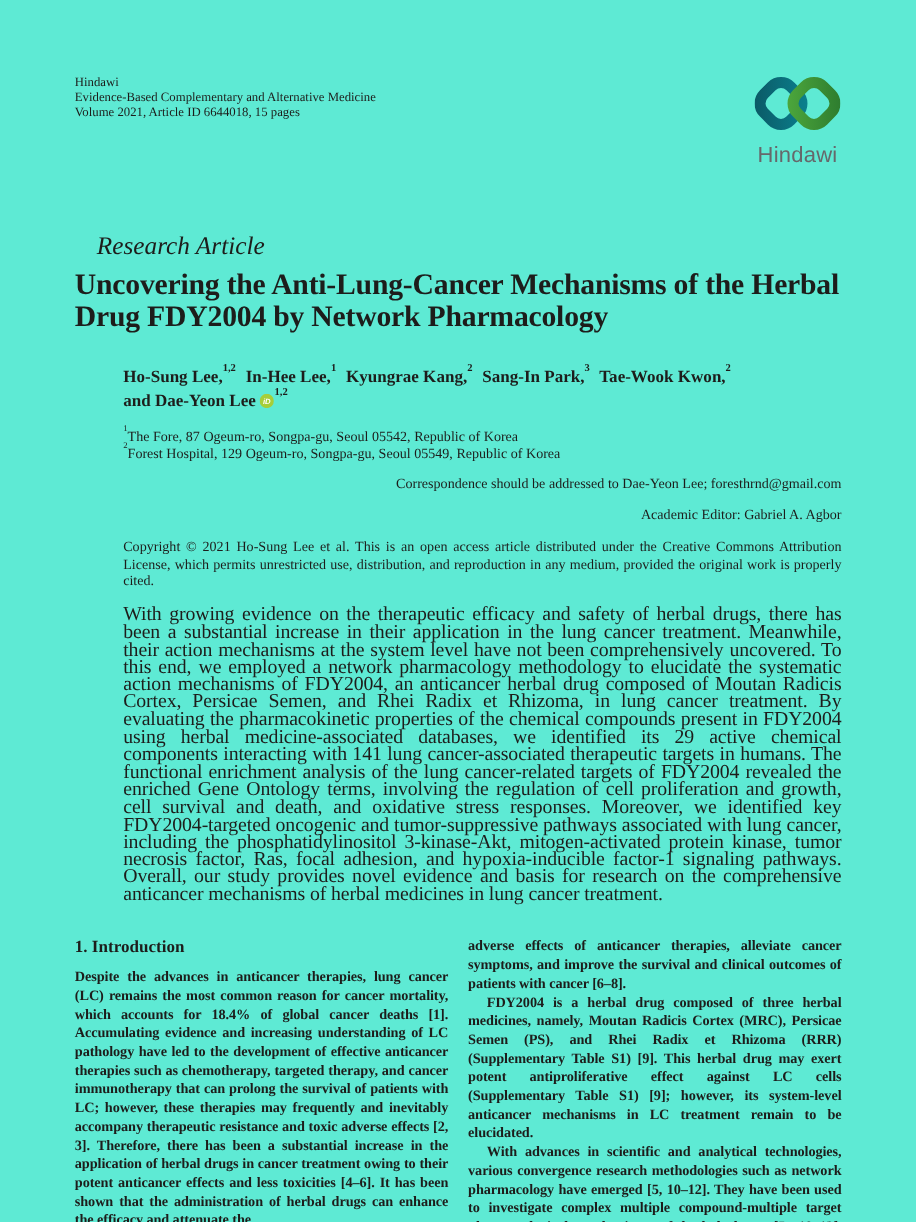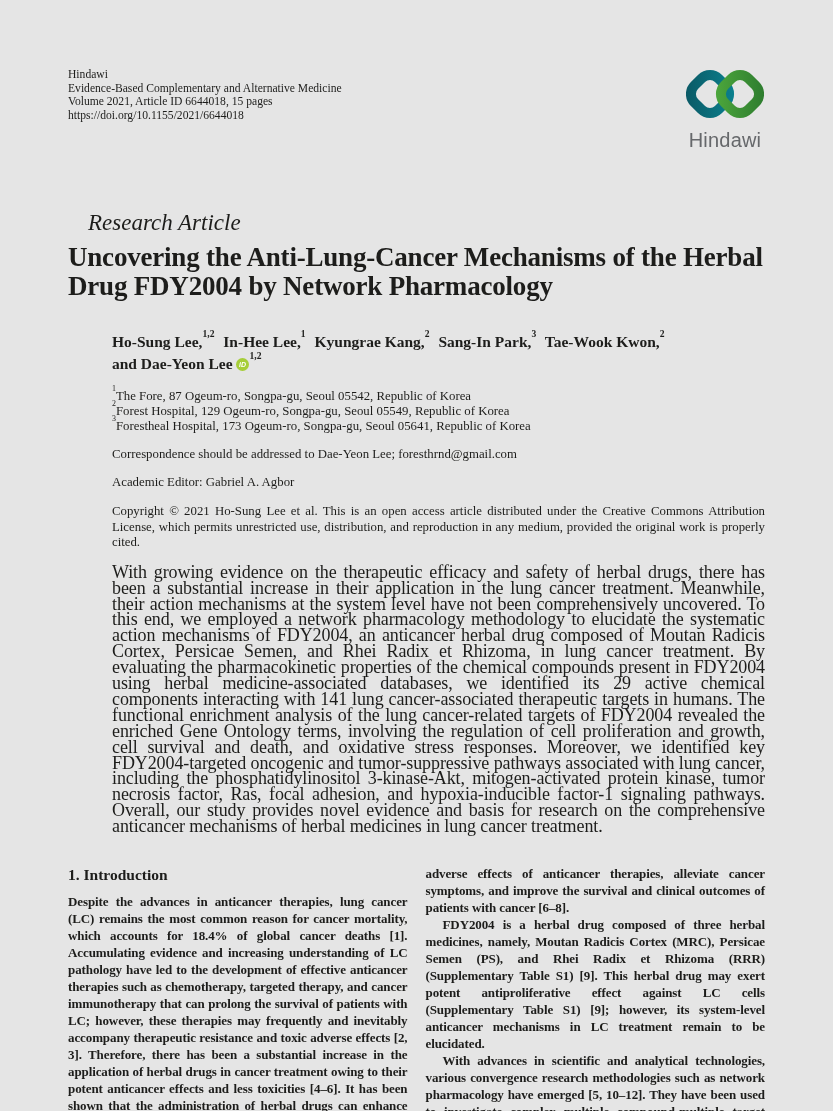--- a/index.html
+++ b/index.html
@@ -1,20 +1,20 @@
 <!DOCTYPE html>
 <html><head>
 <meta charset="utf-8">
 <style>
   html,body { margin:0; padding:0; background:#9a9a9a; }
   .sheet {
     position:relative;
     width:833px; height:1111px;
     margin:0 auto;
-    background:#e5e5e5;
+    background:#5eead4;
     color:#1d1d1b;
     font-family:"Liberation Serif", serif;
     box-sizing:border-box;
     padding:68px;
     overflow:hidden;
   }
   
   .top-row { display:flex; justify-content:space-between; align-items:flex-start; }
   .pub-block { font-size:11.6px; line-height:13.6px; }
   .pub-block > div { white-space:nowrap; }
@@ -32,21 +32,21 @@
   
   .indented { margin-left:44px; }
   .authors {
     margin-top:30px; font-weight:bold; font-size:15.5px; line-height:22px;
     width:640px;
   }
   .author { white-space:nowrap; margin-right:5px; }
   sup.s { font-size:0.62em; line-height:0; position:relative; top:-0.45em; }
   .orcid { position:relative; top:2px; margin:0 1px 0 3px; }
   .affils { margin-top:14px; font-size:12.8px; line-height:14.9px; }
-  .meta { margin:13px 0 0 0; font-size:12.8px; line-height:15.6px; }
+  .meta { margin:13px 0 0 0; font-size:12.8px; line-height:15.6px;text-align:right; }
   .just { text-align:justify; }
   .abstract {
     margin:14px 0 0 0; font-size:18px; line-height:15.9px;
     text-align:justify; letter-spacing:-0.1px;
   }
   
   .columns { display:flex; gap:18px; margin-top:30px; }
   .col { width:340px; font-size:13px; line-height:17px; text-align:justify; letter-spacing:-0.1px; }
   .col h2 { font-size:15.5px; line-height:20px; margin:0 0 8px 0; letter-spacing:0; }
   .col p { margin:0;font-weight:bold; }
@@ -55,21 +55,20 @@
 </head>
 <body>
 
 <div class="sheet">
 
   <div class="top-row">
     <div class="pub-block">
       <div>Hindawi</div>
       <div>Evidence-Based Complementary and Alternative Medicine</div>
       <div>Volume 2021, Article ID 6644018, 15 pages</div>
-      <div>https://doi.org/10.1155/2021/6644018</div>
     </div>
     <div class="logo-block">
       <svg width="78" height="60" viewBox="0 0 78 60">
         <defs>
           <linearGradient id="gTeal" x1="1" y1="0" x2="0" y2="1">
             <stop offset="0" stop-color="#0A808E"></stop>
             <stop offset="1" stop-color="#0B5A66"></stop>
           </linearGradient>
           <linearGradient id="gGreen" x1="0" y1="1" x2="1" y2="0">
             <stop offset="0" stop-color="#4CA63C"></stop>
@@ -100,21 +99,20 @@
       <span class="author"><span>Tae-Wook Kwon,</span><sup class="s">2</sup></span>
       <span class="author"><span>and Dae-Yeon Lee</span><svg class="orcid" width="13" height="13" viewBox="0 0 13 13">
             <circle cx="6.5" cy="6.5" r="6.5" fill="#A6CE39"></circle>
             <text x="6.5" y="9.2" text-anchor="middle" font-family="Liberation Sans, sans-serif" font-size="7" font-weight="bold" font-style="italic" fill="#ffffff">iD</text>
           </svg><sup class="s">1,2</sup></span>
     </div>
 
     <div class="affils">
       <div><sup class="s">1</sup><span>The Fore, 87 Ogeum-ro, Songpa-gu, Seoul 05542, Republic of Korea</span></div>
       <div><sup class="s">2</sup><span>Forest Hospital, 129 Ogeum-ro, Songpa-gu, Seoul 05549, Republic of Korea</span></div>
-      <div><sup class="s">3</sup><span>Forestheal Hospital, 173 Ogeum-ro, Songpa-gu, Seoul 05641, Republic of Korea</span></div>
     </div>
 
     <p class="meta"><span>Correspondence should be addressed to Dae-Yeon Lee; </span><span>foresthrnd@gmail.com</span></p>
     <p class="meta">Academic Editor: Gabriel A. Agbor</p>
     <p class="meta just">Copyright © 2021 Ho-Sung Lee et al. This is an open access article distributed under the Creative Commons Attribution License, which permits unrestricted use, distribution, and reproduction in any medium, provided the original work is properly cited.</p>
     <p class="abstract">With growing evidence on the therapeutic efficacy and safety of herbal drugs, there has been a substantial increase in their application in the lung cancer treatment. Meanwhile, their action mechanisms at the system level have not been comprehensively uncovered. To this end, we employed a network pharmacology methodology to elucidate the systematic action mechanisms of FDY2004, an anticancer herbal drug composed of Moutan Radicis Cortex, Persicae Semen, and Rhei Radix et Rhizoma, in lung cancer treatment. By evaluating the pharmacokinetic properties of the chemical compounds present in FDY2004 using herbal medicine-associated databases, we identified its 29 active chemical components interacting with 141 lung cancer-associated therapeutic targets in humans. The functional enrichment analysis of the lung cancer-related targets of FDY2004 revealed the enriched Gene Ontology terms, involving the regulation of cell proliferation and growth, cell survival and death, and oxidative stress responses. Moreover, we identified key FDY2004-targeted oncogenic and tumor-suppressive pathways associated with lung cancer, including the phosphatidylinositol 3-kinase-Akt, mitogen-activated protein kinase, tumor necrosis factor, Ras, focal adhesion, and hypoxia-inducible factor-1 signaling pathways. Overall, our study provides novel evidence and basis for research on the comprehensive anticancer mechanisms of herbal medicines in lung cancer treatment.</p>
   </div>
 
   <div class="columns">
     <div class="col">

